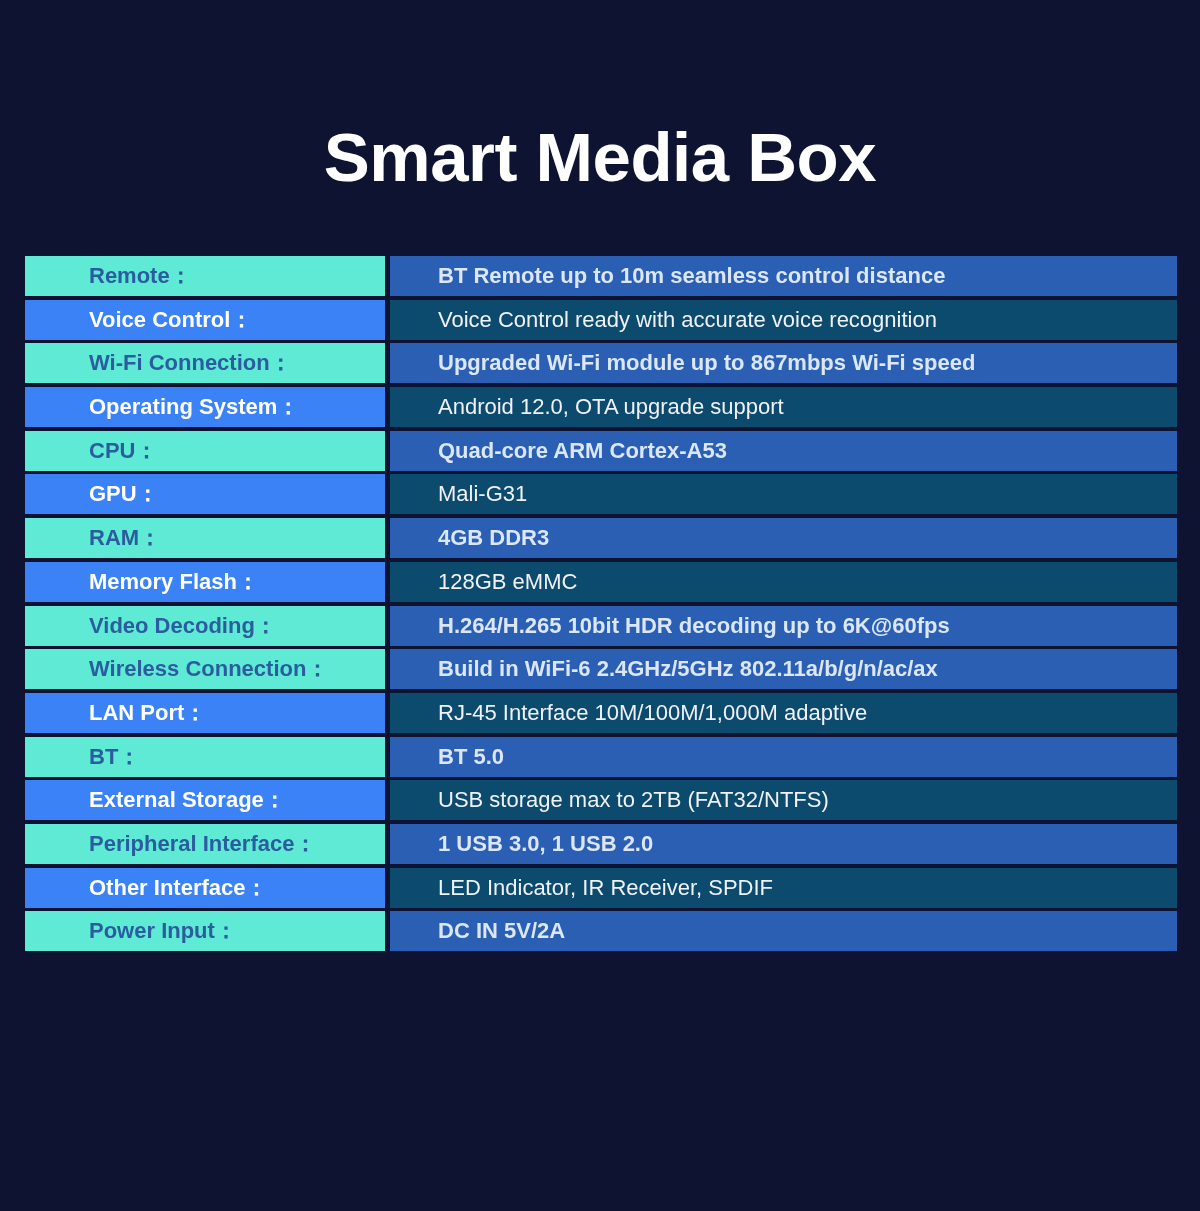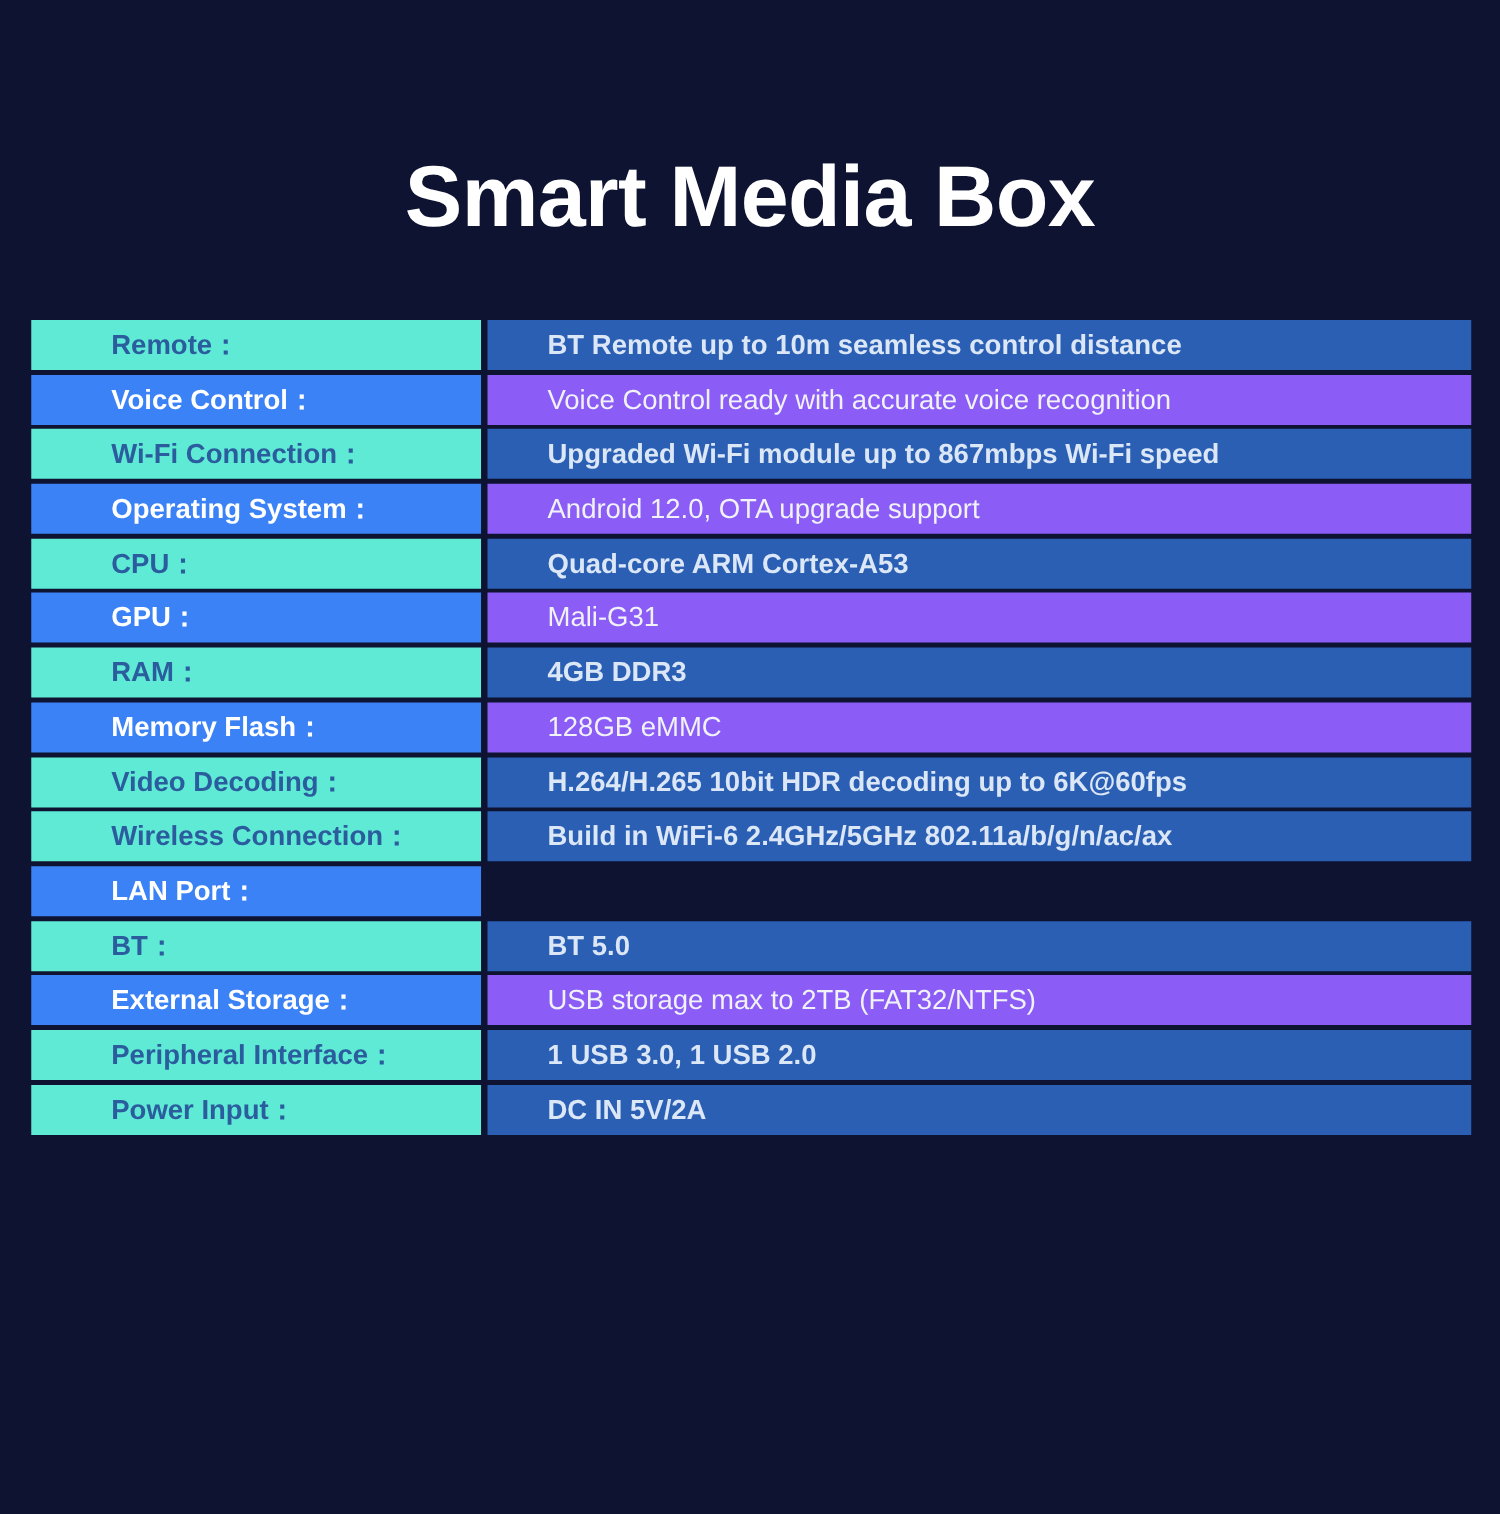--- a/index.html
+++ b/index.html
@@ -88,21 +88,21 @@
     font-weight: 700;
   }
 
   
   .spec-row.alt-b .spec-label {
     background: #3b82f6;
     color: #ffffff;
     font-weight: 700;
   }
   .spec-row.alt-b .spec-value {
-    background: #8b5cf6;
+    background: #0c4a6e;
     color: #f0f2f8;
     font-weight: 400;
   }
 </style>
 </head>
 <body>
 
 <div id="product-title">Smart Media Box</div>
 
 <div id="spec-table">
@@ -152,34 +152,40 @@
       <div class="spec-value">H.264/H.265 10bit HDR decoding up to 6K@60fps</div>
     </div>
     <div class="spec-row alt-a">
       <div class="spec-label">Wireless Connection：</div>
       <div class="spec-gap"></div>
       <div class="spec-value">Build in WiFi-6 2.4GHz/5GHz 802.11a/b/g/n/ac/ax</div>
     </div>
     <div class="spec-row alt-b">
       <div class="spec-label">LAN Port：</div>
       <div class="spec-gap"></div>
+      <div class="spec-value">RJ-45 Interface 10M/100M/1,000M adaptive</div>
     </div>
     <div class="spec-row alt-a">
       <div class="spec-label">BT：</div>
       <div class="spec-gap"></div>
       <div class="spec-value">BT 5.0</div>
     </div>
     <div class="spec-row alt-b">
       <div class="spec-label">External Storage：</div>
       <div class="spec-gap"></div>
       <div class="spec-value">USB storage max to 2TB (FAT32/NTFS)</div>
     </div>
     <div class="spec-row alt-a">
       <div class="spec-label">Peripheral Interface：</div>
       <div class="spec-gap"></div>
       <div class="spec-value">1 USB 3.0, 1 USB 2.0</div>
     </div>
+    <div class="spec-row alt-b">
+      <div class="spec-label">Other Interface：</div>
+      <div class="spec-gap"></div>
+      <div class="spec-value">LED Indicator, IR Receiver, SPDIF</div>
+    </div>
     <div class="spec-row alt-a">
       <div class="spec-label">Power Input：</div>
       <div class="spec-gap"></div>
       <div class="spec-value">DC IN 5V/2A</div>
     </div>
   </div>
 
 </body></html>

